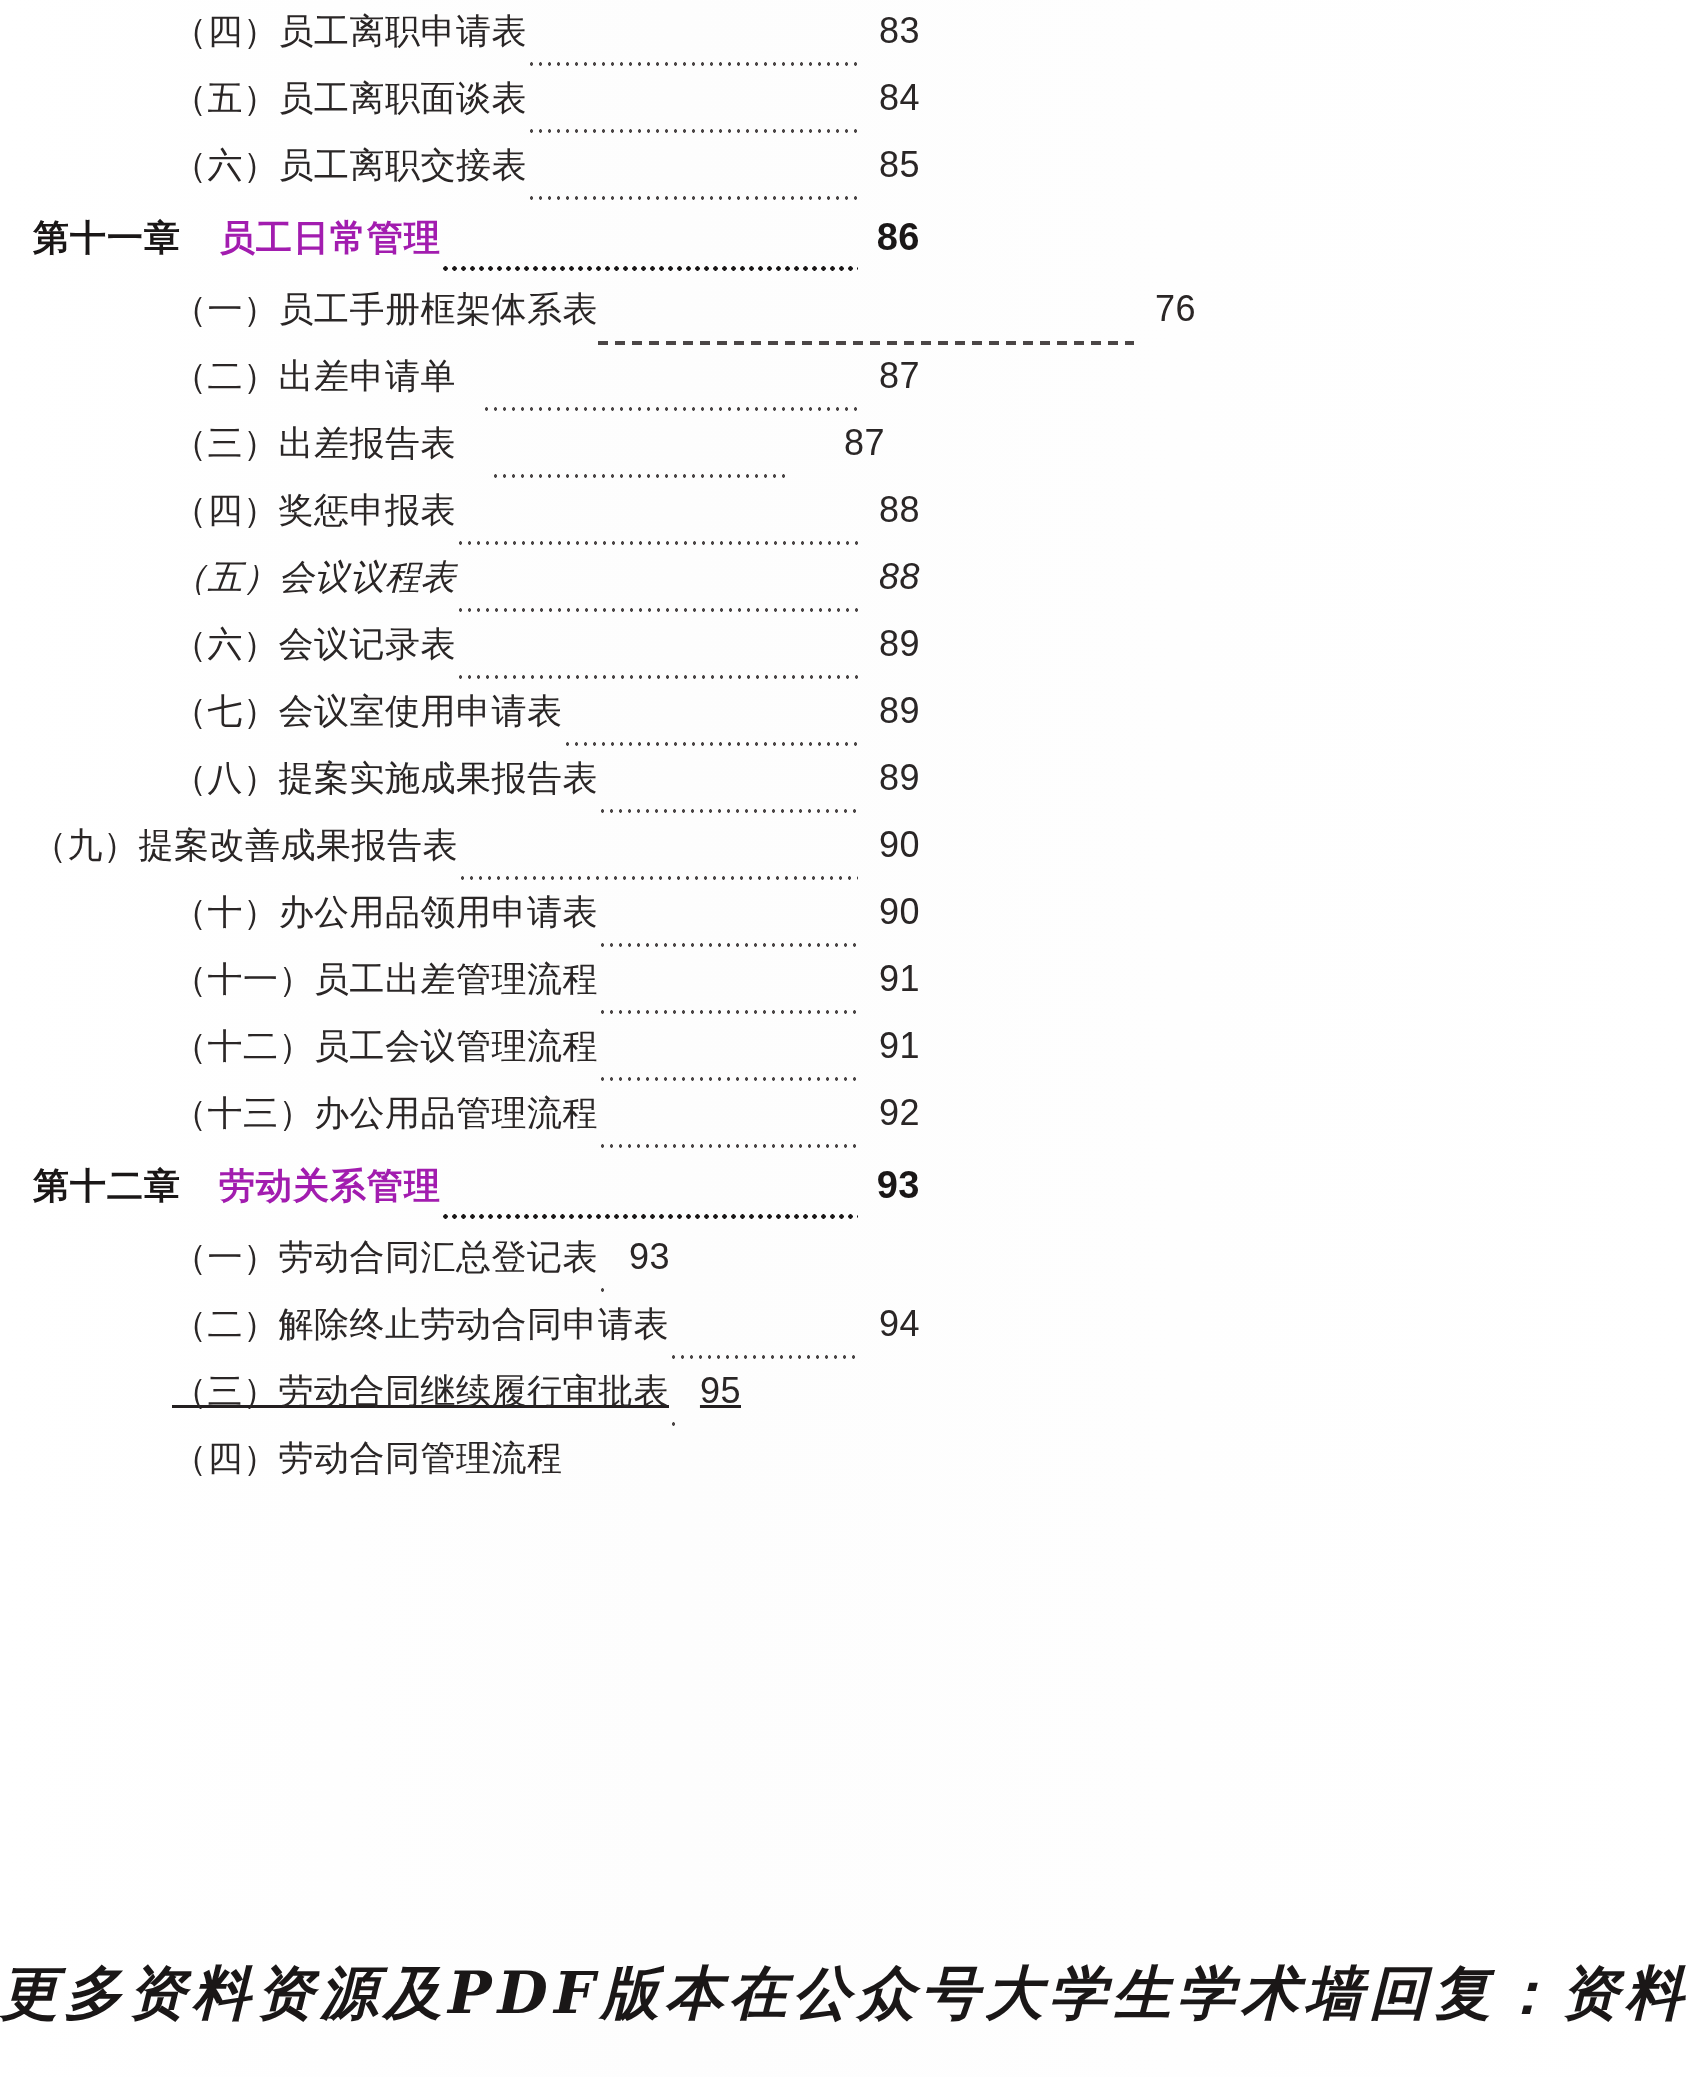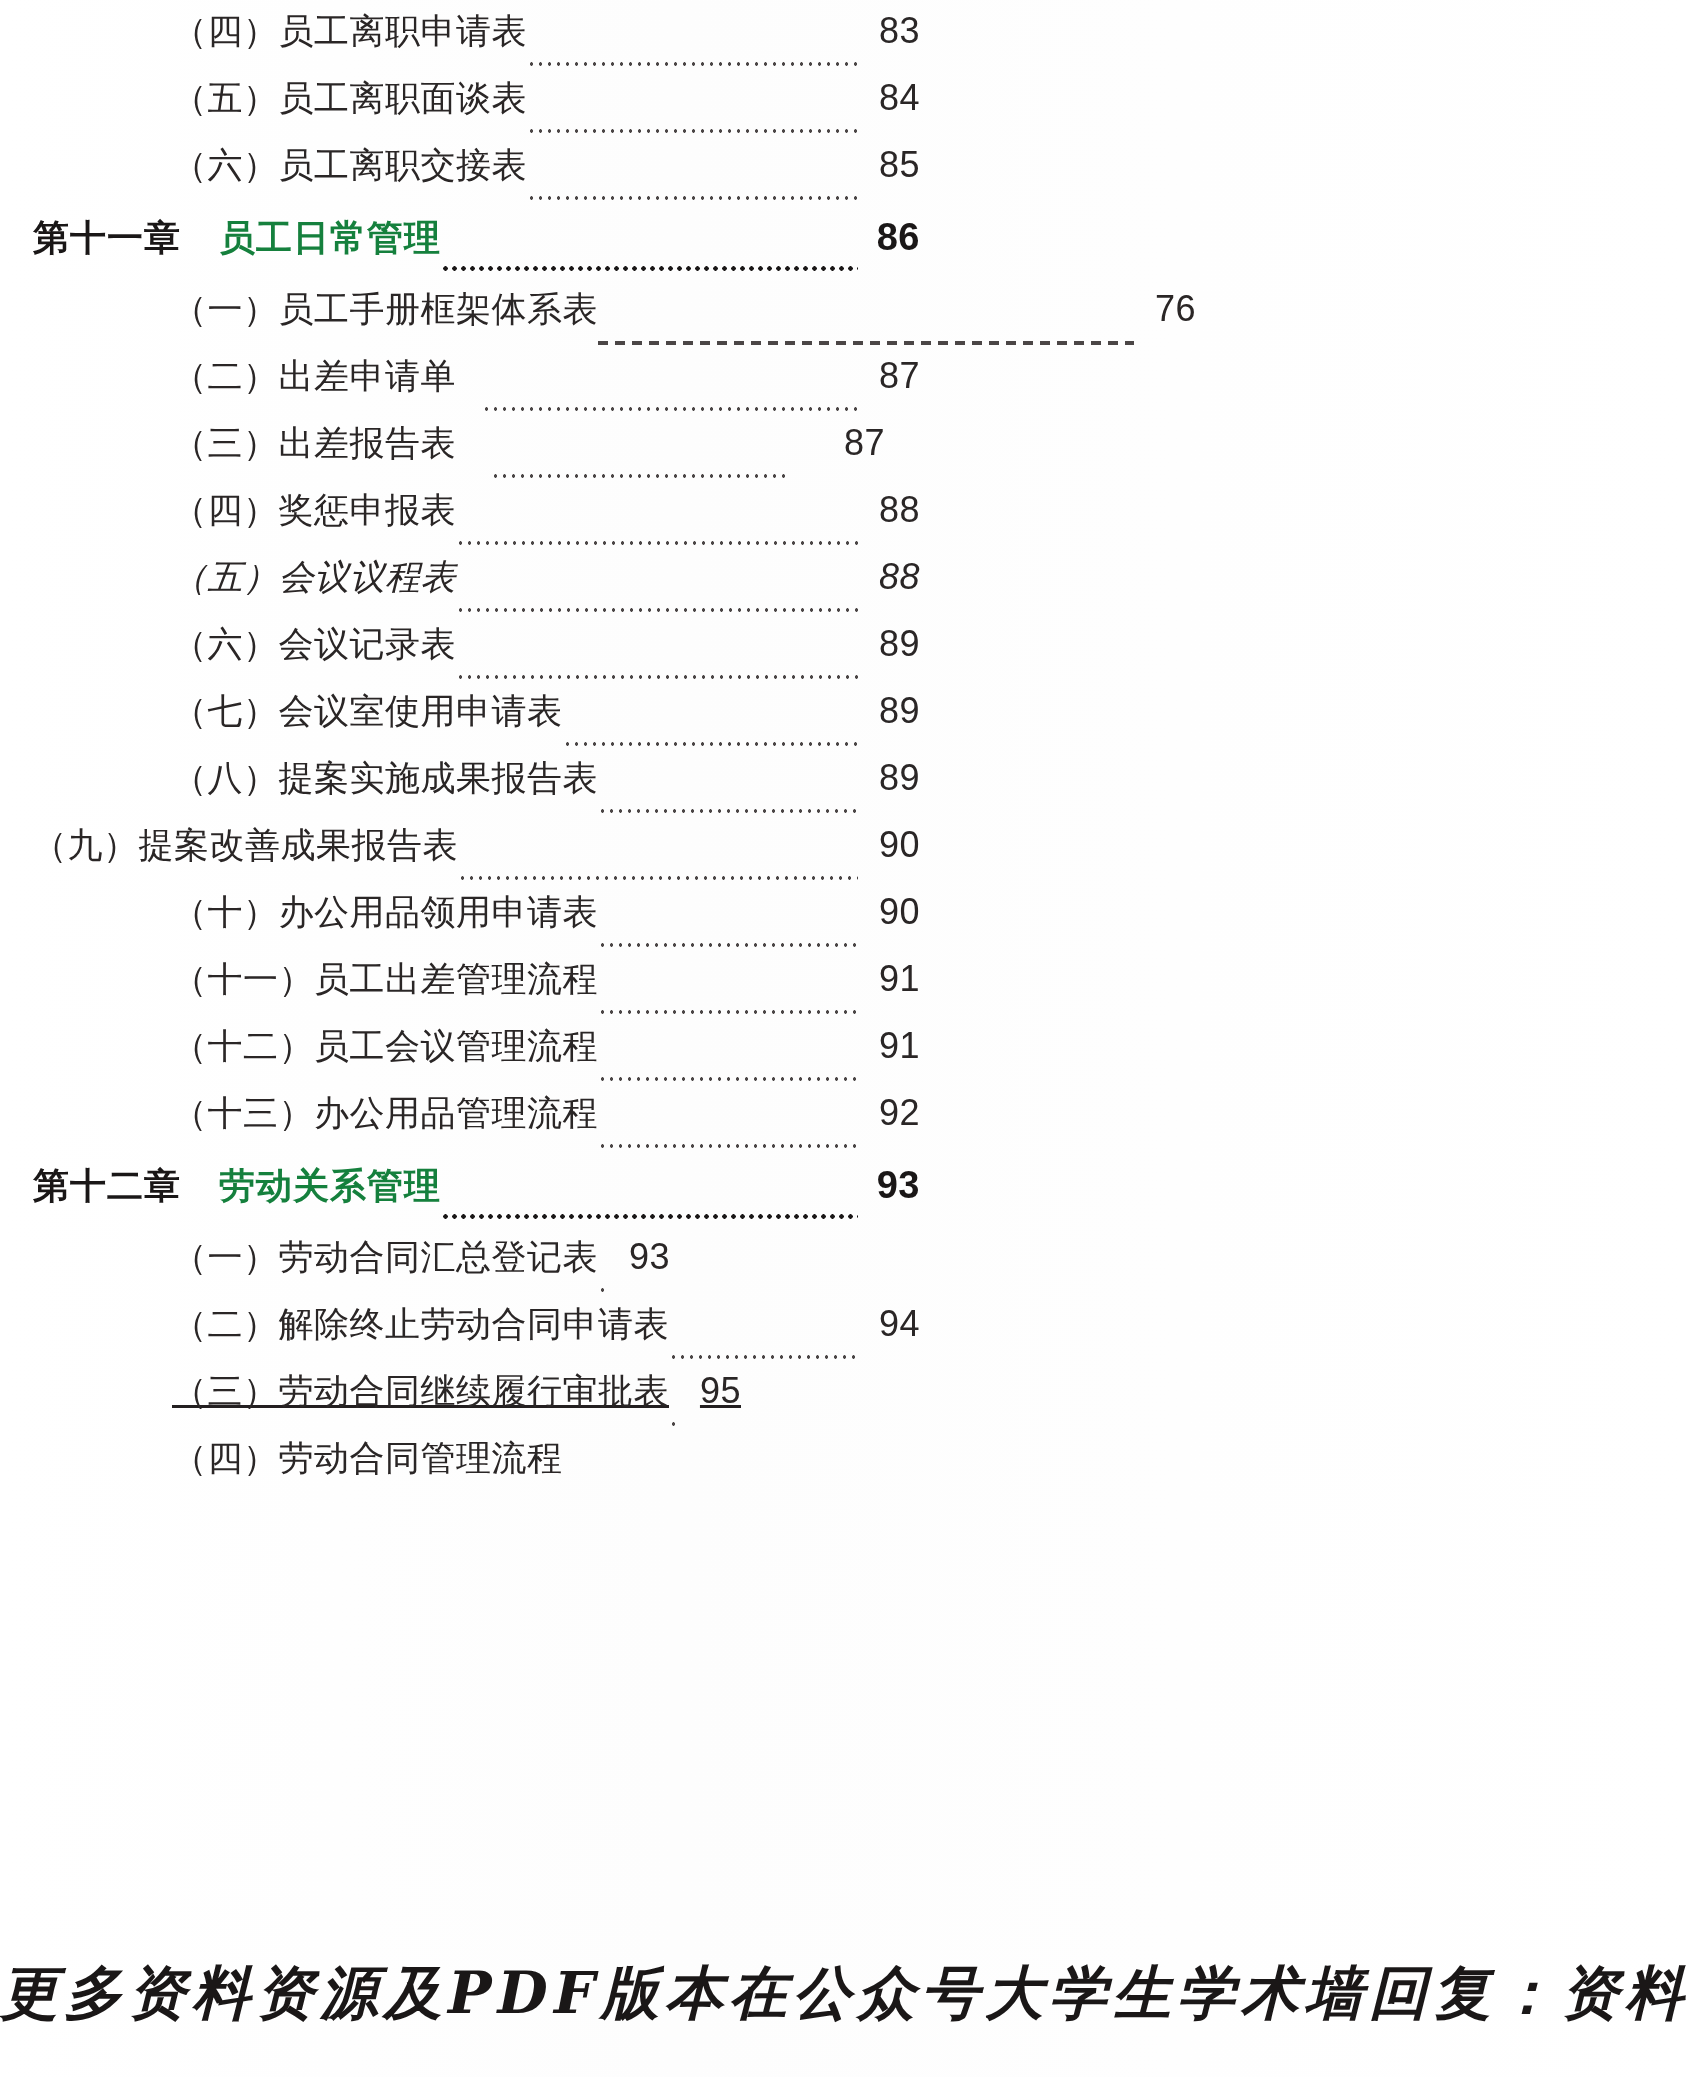--- a/index.html
+++ b/index.html
@@ -47,21 +47,21 @@
     font-size:36px;
     font-weight:700;
     letter-spacing:1px;
     color:#1a1717;
     margin-right:38px;
   }
   .row.chapter .title{
     font-size:36px;
     font-weight:700;
     letter-spacing:1px;
-    color:#15803d;
+    color:#a21caf;
     text-align:right;
   }
 
   
   .leader{
     flex:1 1 auto;
     min-width:10px;
     align-self:flex-end;
     position:relative;
     height:30px;

